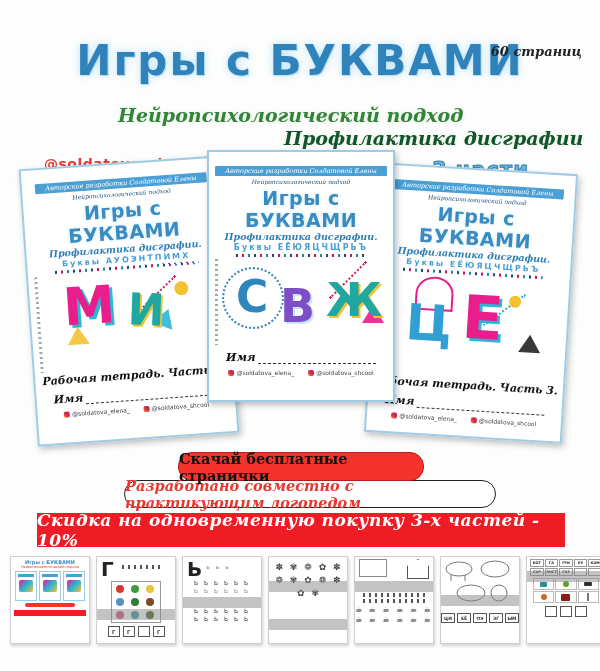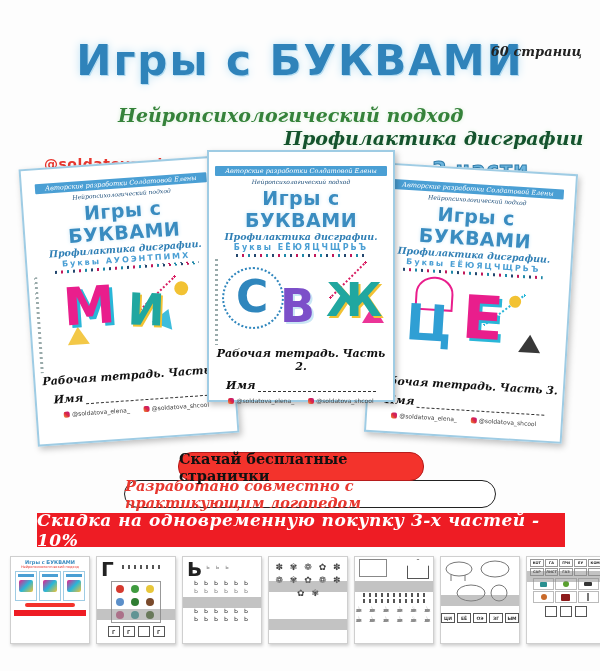--- a/index.html
+++ b/index.html
@@ -133,21 +133,20 @@
   <div class="dotsline"></div>
   <div class="art">
     <div class="edge"></div>
     <span class="shp ring" style="left:8px;top:8px;"></span>
     <span class="shp dotline" style="left:108px;top:20px;transform:rotate(-45deg);"></span>
     <span class="shp tri" style="left:148px;top:46px;border-bottom-color:#e91e8c;"></span>
     <span class="bigL shp" style="left:22px;top:16px;font-size:44px;color:#2f86bd;">С</span>
     <span class="bigL shp" style="left:66px;top:24px;font-size:46px;color:#7c4fc9;text-shadow:2px 2px 0 #c9e6f5;">В</span>
     <span class="bigL shp" style="left:112px;top:18px;font-size:46px;color:#20a7a0;text-shadow:2px 2px 0 #f2c233;">Ж</span>
   </div>
-  <div class="c-notebook">Рабочая тетрадь. Часть 2.</div>
   <div class="c-name">
     <span>Имя</span>
       <span class="nameline"></span>
   </div>
   <div class="c-handles">
     <span class="ig">
         <i class="igsq"></i>
         <span>@soldatova_elena_</span>
       </span>
     <span class="ig">

